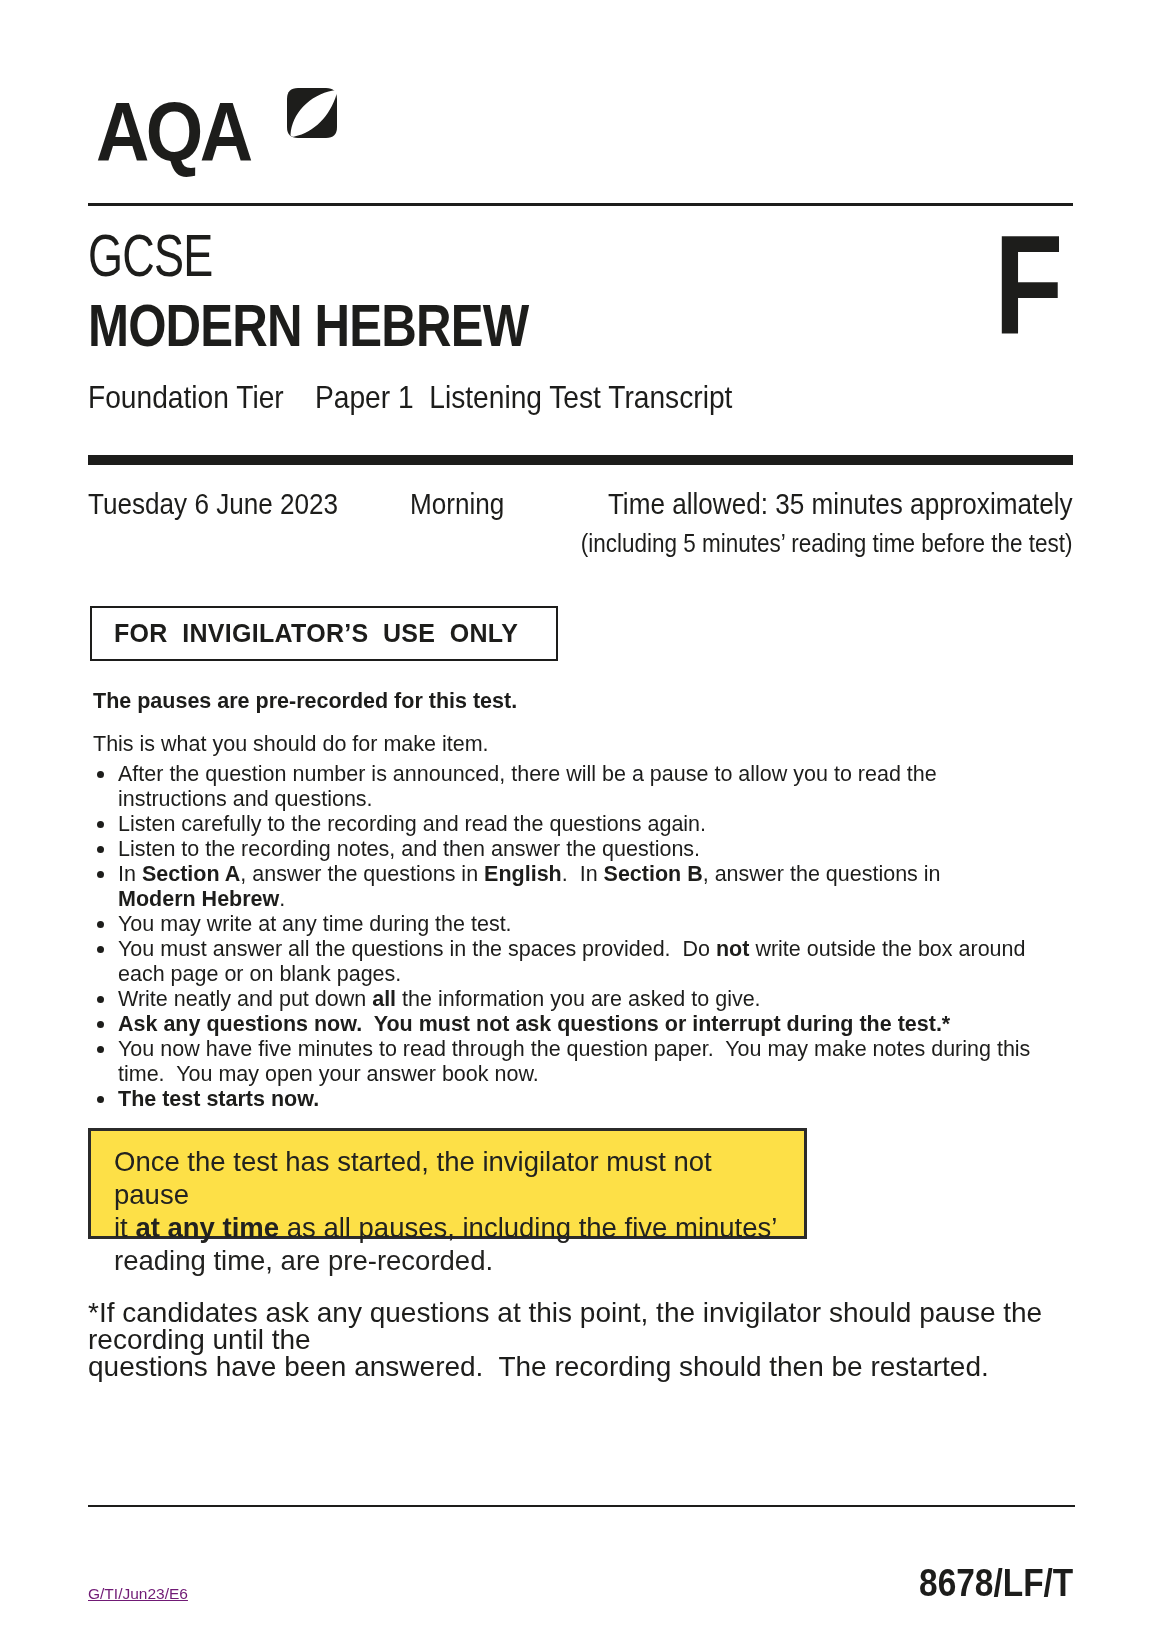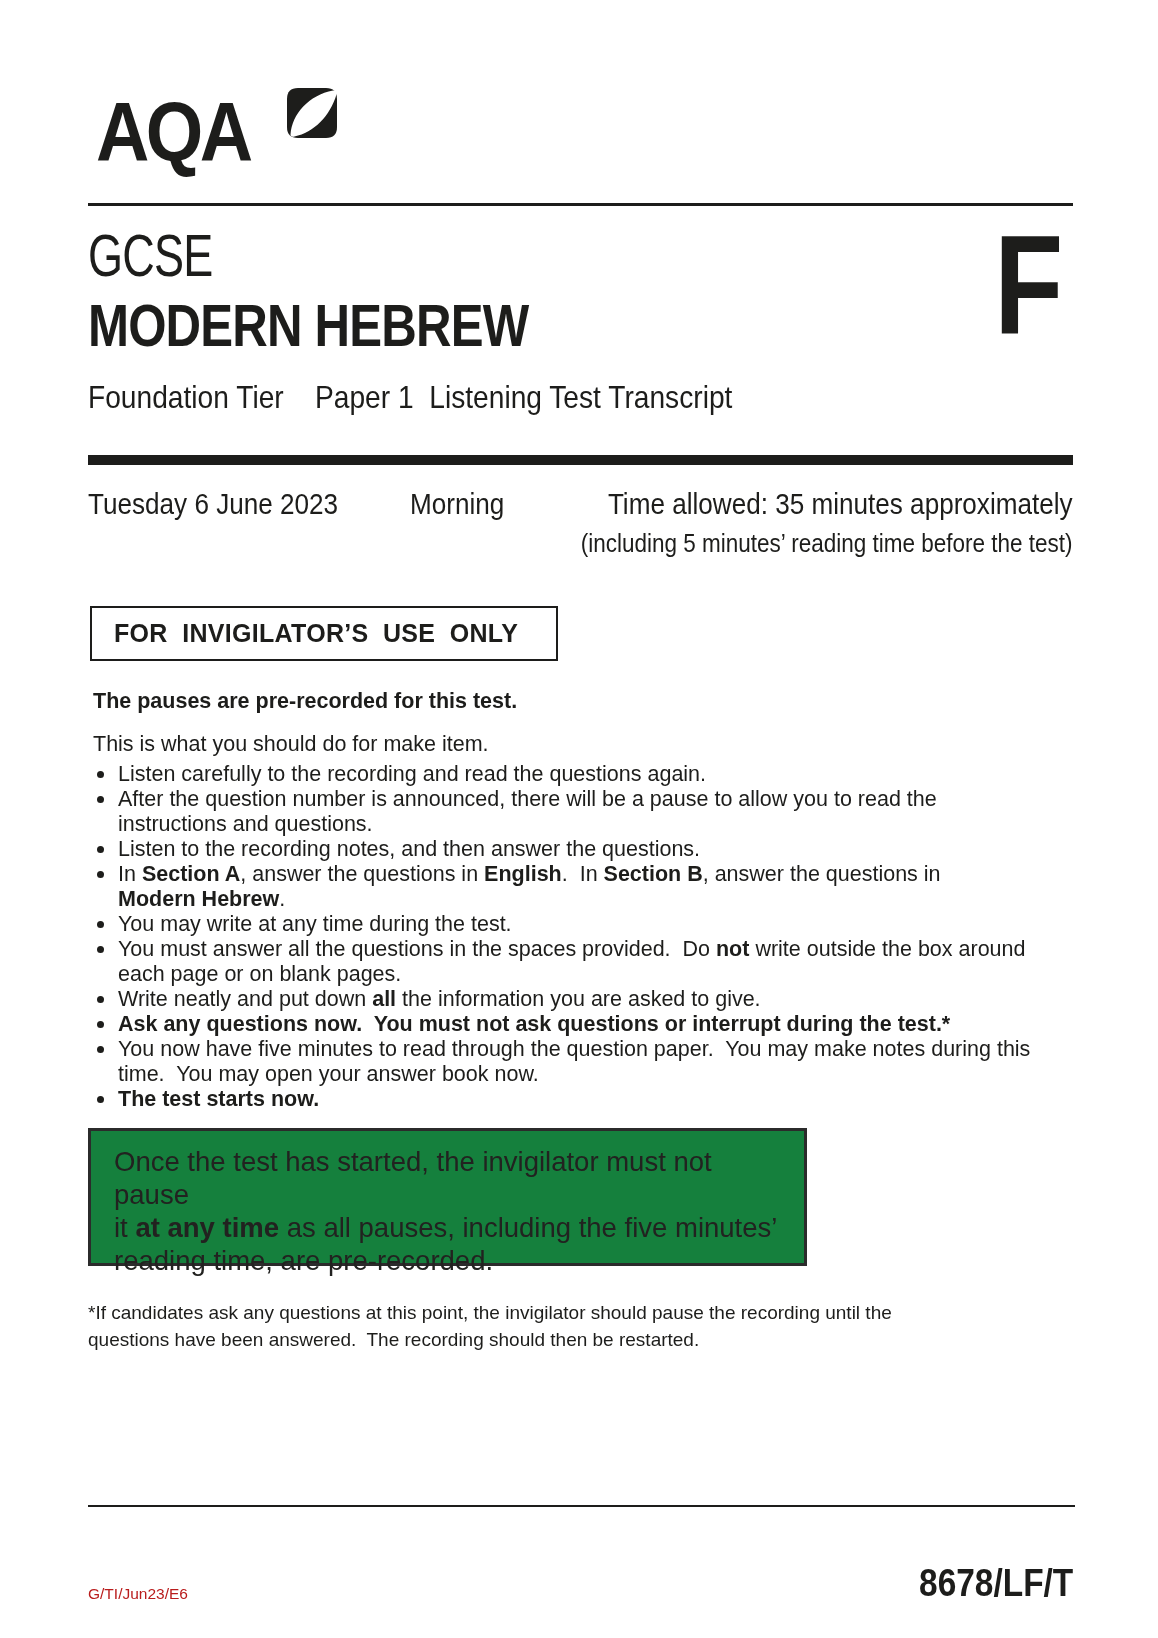--- a/index.html
+++ b/index.html
@@ -53,29 +53,29 @@
   .instructions p{margin:5px;white-space:pre-wrap;}
   .pauses-note{font-weight:700;}
   .intro-line{margin-top:18px !important;}
   .bullet-list{list-style:none;margin:2px 0 0 0;padding:0;}
   .bullet-list li{position:relative;padding-left:30px;white-space:pre-wrap;}
   .bullet-list li::before{
     content:"";position:absolute;left:9px;top:9px;width:7px;height:7px;border-radius:50%;background:#1d1d1b;
   }
   
   .notice-box{
-    position:absolute;left:88px;top:1128px;width:719px;height:138px;box-sizing:border-box;
-    background:#15803d;border:3px solid #2b2b2b;padding:14px 18px 0 23px;
+    position:absolute;left:88px;top:1128px;width:719px;height:111px;box-sizing:border-box;
+    background:#fde047;border:3px solid #2b2b2b;padding:14px 18px 0 23px;
   }
   .notice-text{font-size:27.5px;line-height:33px;white-space:pre-wrap;color:#222220;}
   
-  .footnote{position:absolute;left:88px;top:1299px;width:1000px;font-size:19px;line-height:27px;white-space:pre-wrap;}
+  .footnote{position:absolute;left:88px;top:1299px;width:1000px;font-size:28px;line-height:27px;white-space:pre-wrap;}
   
   .rule-bottom{position:absolute;left:88px;top:1505px;width:987px;height:2px;background:#1d1d1b;}
-  .footer-code{position:absolute;left:88px;top:1585px;font-size:15.5px;color:#b91c1c;}
+  .footer-code{position:absolute;left:88px;top:1585px;font-size:15.5px;color:#701a75;text-decoration:underline;}
   .footer-ref{
     position:absolute;right:85px;top:1564px;font-size:38px;font-weight:700;line-height:1;
     transform:scaleX(0.88);transform-origin:right top;
   }
   b{font-weight:700;}
 </style>
 </head>
 <body>
 
 <div class="page">
@@ -103,23 +103,23 @@
   </div>
 
   <div class="invig-box">
     <span class="label">FOR  INVIGILATOR’S  USE  ONLY</span>
   </div>
 
   <div class="instructions">
     <p class="pauses-note">The pauses are pre-recorded for this test.</p>
     <p class="intro-line">This is what you should do for make item.</p>
     <ul class="bullet-list">
-        <li><span>Listen carefully to the recording and read the questions again.</span></li>
         <li><span>After the question number is announced, there will be a pause to allow you to read the
 instructions and questions.</span></li>
+        <li><span>Listen carefully to the recording and read the questions again.</span></li>
         <li><span>Listen to the recording notes, and then answer the questions.</span></li>
         <li><span>In </span><b>Section A</b><span>, answer the questions in </span><b>English</b><span>.  In </span><b>Section B</b><span>, answer the questions in
 </span><b>Modern Hebrew</b><span>.</span></li>
         <li><span>You may write at any time during the test.</span></li>
         <li><span>You must answer all the questions in the spaces provided.  Do </span><b>not</b><span> write outside the box around
 each page or on blank pages.</span></li>
         <li><span>Write neatly and put down </span><b>all</b><span> the information you are asked to give.</span></li>
         <li><b>Ask any questions now.  You must not ask questions or interrupt during the test.*</b></li>
         <li><span>You now have five minutes to read through the question paper.  You may make notes during this
 time.  You may open your answer book now.</span></li>

